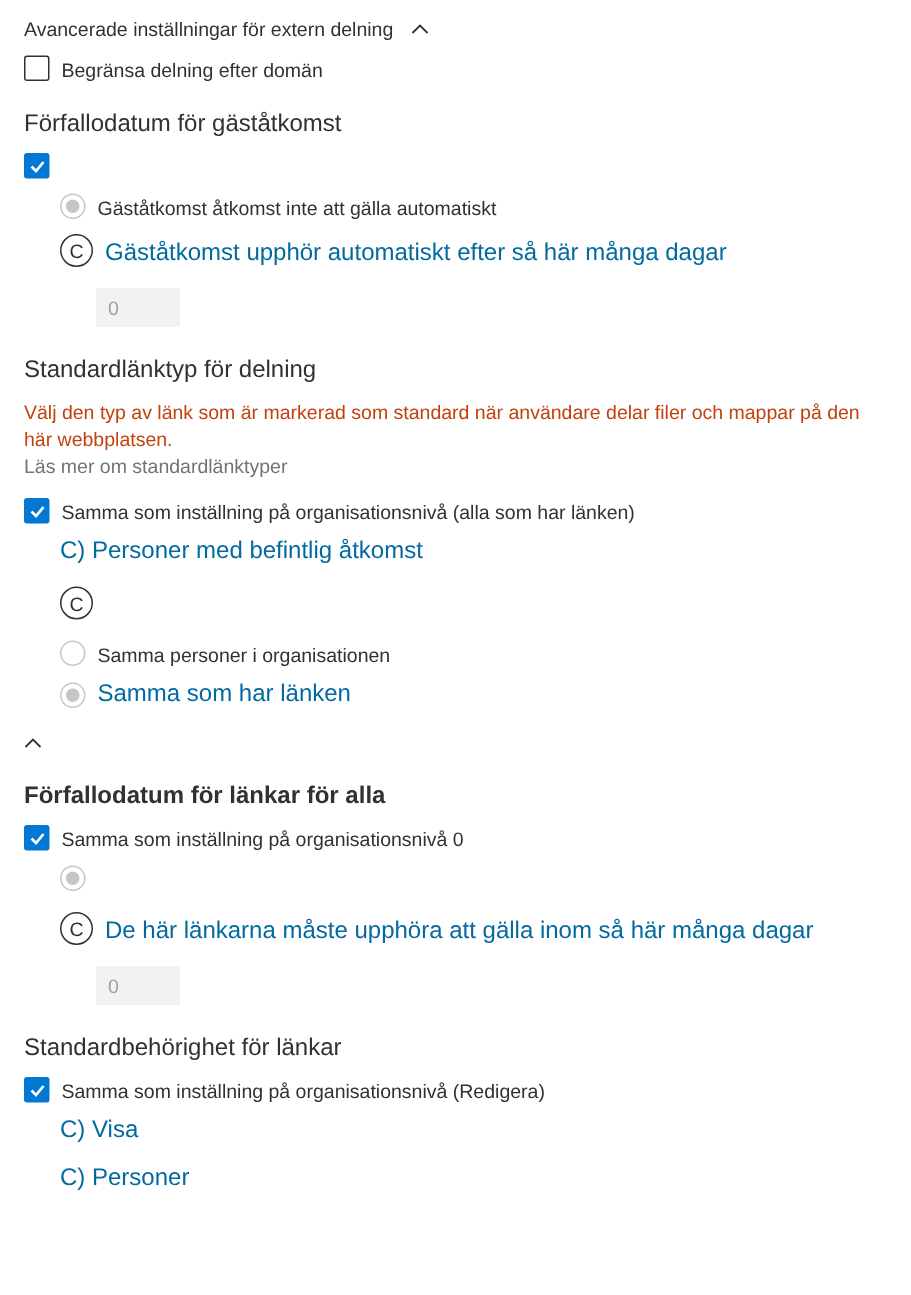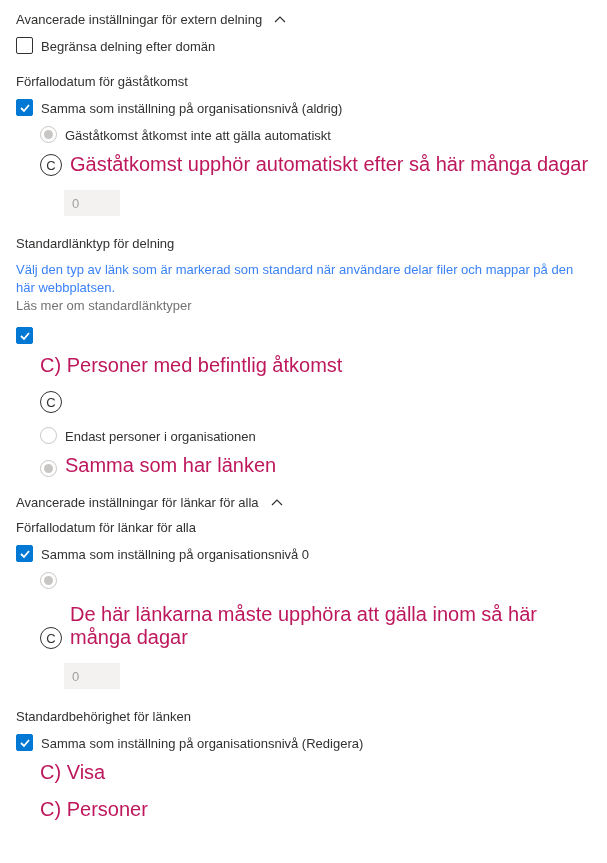--- a/index.html
+++ b/index.html
@@ -16,28 +16,28 @@
     font-size: 13px;
     color: #323130;
     margin-top: 8px;
     margin-bottom: 10px;
     display: flex;
     align-items: center;
     gap: 12px;
   }
   .section-header.first { margin-top: 0; }
   .sub-header {
-    font-size: 13px;
+    font-size: 16px;
     color: #323130;
     margin-top: 20px;
     margin-bottom: 10px;
   }
   .desc {
     font-size: 13px;
-    color: #3b82f6;
+    color: #c2410c;
     margin-bottom: 2px;
     line-height: 1.35;
   }
   .link {
     color: #737373;
     text-decoration: none;
     font-size: 13px;
     display: inline-block;
     margin-bottom: 14px;
   }
@@ -98,23 +98,23 @@
     justify-content: center;
     font-size: 13px;
     font-weight: 400;
     color: #323130;
   }
   .option-label {
     font-size: 13px;
     color: #323130;
   }
   .option-label.bold {
-    font-size: 20px;
+    font-size: 16px;
     font-weight: 400;
-    color: #be185d;
+    color: #0369a1;
   }
   .num-input {
     width: 56px;
     height: 26px;
     background: #f3f2f1;
     border: none;
     color: #a19f9d;
     font-size: 13px;
     padding: 0 8px;
     text-align: left;
@@ -146,21 +146,20 @@
 
 
 <div class="sub-header">Förfallodatum för gäståtkomst</div>
 
 <div class="row">
   <div class="checkbox checked">
     <svg viewBox="0 0 12 12">
         <path d="M2 6 L5 9 L10 3" fill="none" stroke="#fff" stroke-width="1.8"></path>
       </svg>
   </div>
-  <span class="option-label">Samma som inställning på organisationsnivå (aldrig)</span>
 </div>
 
 <div class="row indent1">
   <div class="radio disabled selected"></div>
   <span class="option-label">Gäståtkomst åtkomst inte att gälla automatiskt</span>
 </div>
 
 <div class="row indent1 large-gap">
   <div class="radio-wide">
       <span>C</span>
@@ -176,52 +175,52 @@
 <div class="sub-header">Standardlänktyp för delning</div>
 <div class="desc">Välj den typ av länk som är markerad som standard när användare delar filer och mappar på den här webbplatsen.</div>
 <a href="#" class="link">Läs mer om standardlänktyper</a>
 
 <div class="row">
   <div class="checkbox checked">
     <svg viewBox="0 0 12 12">
         <path d="M2 6 L5 9 L10 3" fill="none" stroke="#fff" stroke-width="1.8"></path>
       </svg>
   </div>
+  <span class="option-label">Samma som inställning på organisationsnivå (alla som har länken)</span>
 </div>
 
 <div class="row indent1 large-gap">
   <span class="option-label bold">C) <span>Personer med befintlig åtkomst</span></span>
 </div>
 
 <div class="row indent1 large-gap">
   <div class="radio-wide">
       <span>C</span>
     </div>
 </div>
 
 <div class="row indent1">
   <div class="radio disabled"></div>
-  <span class="option-label">Endast personer i organisationen</span>
+  <span class="option-label">Samma personer i organisationen</span>
 </div>
 
 <div class="row indent1 large-gap">
   <div class="radio disabled selected"></div>
   <span class="option-label bold">Samma som har länken</span>
 </div>
 
 
 <div class="section-header" style="margin-top:18px;">
-  <span>Avancerade inställningar för länkar för alla</span>
   <svg class="chevron" viewBox="0 0 12 12">
       <path d="M1 8 L6 3 L11 8" fill="none" stroke="#323130" stroke-width="1.2"></path>
     </svg>
 </div>
 
 
-<div class="sub-header" style="margin-top:10px;">Förfallodatum för länkar för alla</div>
+<div class="sub-header" style="font-weight:bold;">Förfallodatum för länkar för alla</div>
 
 <div class="row">
   <div class="checkbox checked">
     <svg viewBox="0 0 12 12">
         <path d="M2 6 L5 9 L10 3" fill="none" stroke="#fff" stroke-width="1.8"></path>
       </svg>
   </div>
   <span class="option-label">Samma som inställning på organisationsnivå 0</span>
 </div>
 
@@ -234,21 +233,21 @@
       <span>C</span>
     </div>
   <span class="option-label bold">De här länkarna måste upphöra att gälla inom så här många dagar</span>
 </div>
 
 <div class="row indent-input">
   <input class="num-input" type="text" readonly="" value="0" style="">
 </div>
 
 
-<div class="sub-header">Standardbehörighet för länken</div>
+<div class="sub-header">Standardbehörighet för länkar</div>
 
 <div class="row">
   <div class="checkbox checked">
     <svg viewBox="0 0 12 12">
         <path d="M2 6 L5 9 L10 3" fill="none" stroke="#fff" stroke-width="1.8"></path>
       </svg>
   </div>
   <span class="option-label">Samma som inställning på organisationsnivå (Redigera)</span>
 </div>
 

